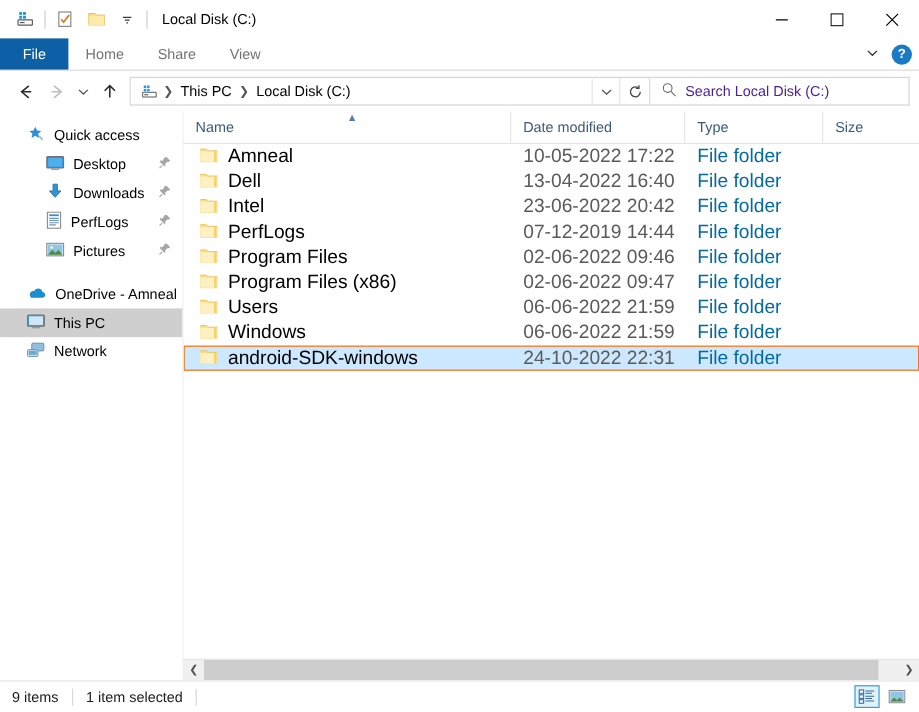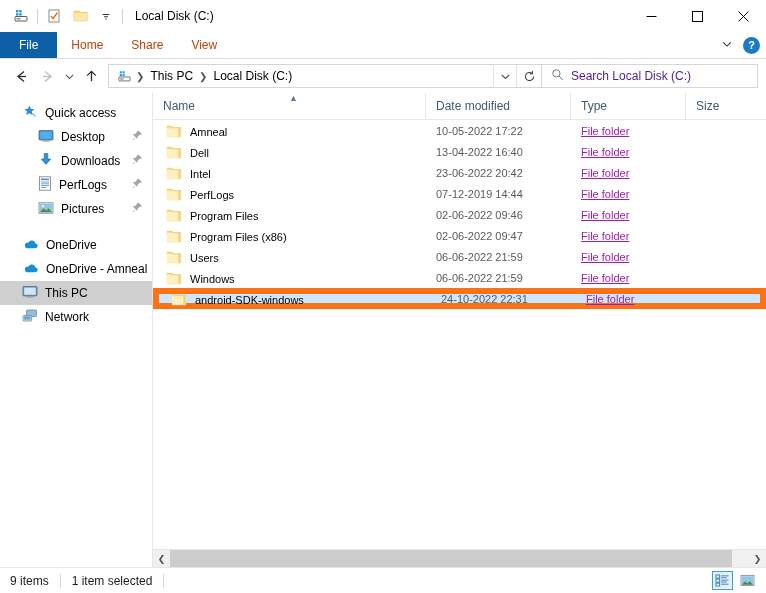--- a/index.html
+++ b/index.html
@@ -16,21 +16,21 @@
   .qat{display:flex;align-items:center;padding-left:8px;gap:0px;height:32px;}
   .qat-ico{width:26px;height:26px;display:flex;align-items:center;justify-content:center;}
   .qat-sep{width:1px;height:15px;background:#cfcfcf;margin:0 3px;}
   .title-text{font-size:12px;color:#000;margin-left:9px;white-space:nowrap;}
   .wincontrols{position:absolute;right:0;top:0;display:flex;height:32px;}
   .wc{width:46px;height:32px;display:flex;align-items:center;justify-content:center;}
 
   
   .ribbon{height:26px;flex:0 0 26px;display:flex;align-items:flex-end;background:#fff;position:relative;border-bottom:1px solid #ddd;}
   .tabs{display:flex;align-items:center;height:26px;}
-  .tab{height:26px;display:flex;align-items:center;padding:0 14px;font-size:12px;color:#c2410c;}
+  .tab{height:26px;display:flex;align-items:center;padding:0 14px;font-size:12px;color:#737373;}
   .tab.file{background:#0d5fa6;color:#fff;padding:0 19px;}
   .ribbon-right{position:absolute;right:6px;top:0;height:26px;display:flex;align-items:center;gap:10px;}
   .help-btn{width:17px;height:17px;border-radius:50%;background:#1a7bc4;color:#fff;font-size:11px;font-weight:bold;
             display:flex;align-items:center;justify-content:center;line-height:1;}
 
   
   .addrbar{height:34px;flex:0 0 34px;display:flex;align-items:center;background:#fff;padding:0 8px;gap:0;}
   .nav-btn{width:26px;height:26px;display:flex;align-items:center;justify-content:center;}
   .nav-btn.small{width:18px;}
   .addr-box{flex:1;height:22px;border:1px solid #d6d6d6;background:#fff;display:flex;align-items:center;margin-left:4px;}
@@ -60,25 +60,25 @@
   .col + .col{border-left:1px solid #e6e6e6;}
   .col-name{width:272px;flex:0 0 272px;}
   .col-date{width:145px;flex:0 0 145px;}
   .col-type{width:115px;flex:0 0 115px;}
   .col-size{width:75px;flex:0 0 75px;}
   .sortcaret{position:absolute;left:136px;top:0px;color:#5a7fa8;font-size:9px;}
 
   
   .rows{flex:1;overflow:hidden;background:#fff;}
   .row{height:21px;display:flex;align-items:center;box-sizing:border-box;border:1px solid transparent;}
-  .row.selected{background:#cce8ff;border:6px solid #f97316;}
-  .cell{font-size:11px;box-sizing:border-box;display:flex;align-items:flex-end;white-space:nowrap;overflow:hidden;}
+  .row.selected{background:#cce8ff;border:1px solid #f97316;}
+  .cell{font-size:16px;box-sizing:border-box;display:flex;align-items:flex-start;white-space:nowrap;overflow:hidden;}
   .cell-name{width:272px;flex:0 0 272px;padding-left:12px;gap:8px;color:#000;}
   .cell-date{width:145px;flex:0 0 145px;padding-left:10px;color:#5a5a5a;}
-  .cell-type{width:115px;flex:0 0 115px;padding-left:10px;color:#a21caf;text-decoration:underline;}
+  .cell-type{width:115px;flex:0 0 115px;padding-left:10px;color:#0369a1;}
   .cell-size{width:75px;flex:0 0 75px;padding-left:10px;color:#5a5a5a;justify-content:flex-end;padding-right:14px;}
 
   
   .folder{width:16px;height:14px;position:relative;flex:0 0 16px;}
 
   
   .hscroll{height:17px;flex:0 0 17px;background:#f0f0f0;display:flex;align-items:center;border-top:1px solid #e6e6e6;}
   .hs-arrow{width:17px;height:17px;display:flex;align-items:center;justify-content:center;color:#505050;font-size:9px;background:#f0f0f0;}
   .hs-track{flex:1;height:17px;background:#f0f0f0;position:relative;}
   .hs-thumb{position:absolute;left:0;top:0;height:17px;width:97%;background:#cdcdcd;}
@@ -306,28 +306,20 @@
         <span class="nav-pin">
           <svg width="11" height="11" viewBox="0 0 12 12">
               <path d="M7.6 1.2l3.2 3.2-1.4 1.1-.6-.6-2.6 2.2.2 1.8-1 .5-4.2-4.2.5-1 1.8.2 2.2-2.6-.6-.6z" fill="#a6a6a6"></path>
               <path d="M3.4 8.6L1 11" stroke="#a6a6a6" stroke-width="1"></path>
             </svg>
         </span>
       </div>
 
       <div class="nav-gap"></div>
 
-      <div class="nav-item">
-        <span>
-          <svg width="17" height="12" viewBox="0 0 18 12">
-            <path d="M4.6 10.4h9.1c1.7 0 2.9-1.1 2.9-2.5 0-1.3-1-2.4-2.4-2.5-.3-1.8-1.9-3.1-3.8-3.1-1.6 0-3 .9-3.6 2.3-.2 0-.4-.1-.6-.1C4.4 4.5 3 5.8 3 7.4c0 1.7 1.1 3 1.6 3z" fill="#1a8ed1"></path>
-          </svg>
-        </span>
-        <span class="nav-label">OneDrive</span>
-      </div>
 
       <div class="nav-item">
         <span>
           <svg width="17" height="12" viewBox="0 0 18 12">
             <path d="M4.6 10.4h9.1c1.7 0 2.9-1.1 2.9-2.5 0-1.3-1-2.4-2.4-2.5-.3-1.8-1.9-3.1-3.8-3.1-1.6 0-3 .9-3.6 2.3-.2 0-.4-.1-.6-.1C4.4 4.5 3 5.8 3 7.4c0 1.7 1.1 3 1.6 3z" fill="#1a8ed1"></path>
           </svg>
         </span>
         <span class="nav-label">OneDrive - Amneal</span>
       </div>
 

